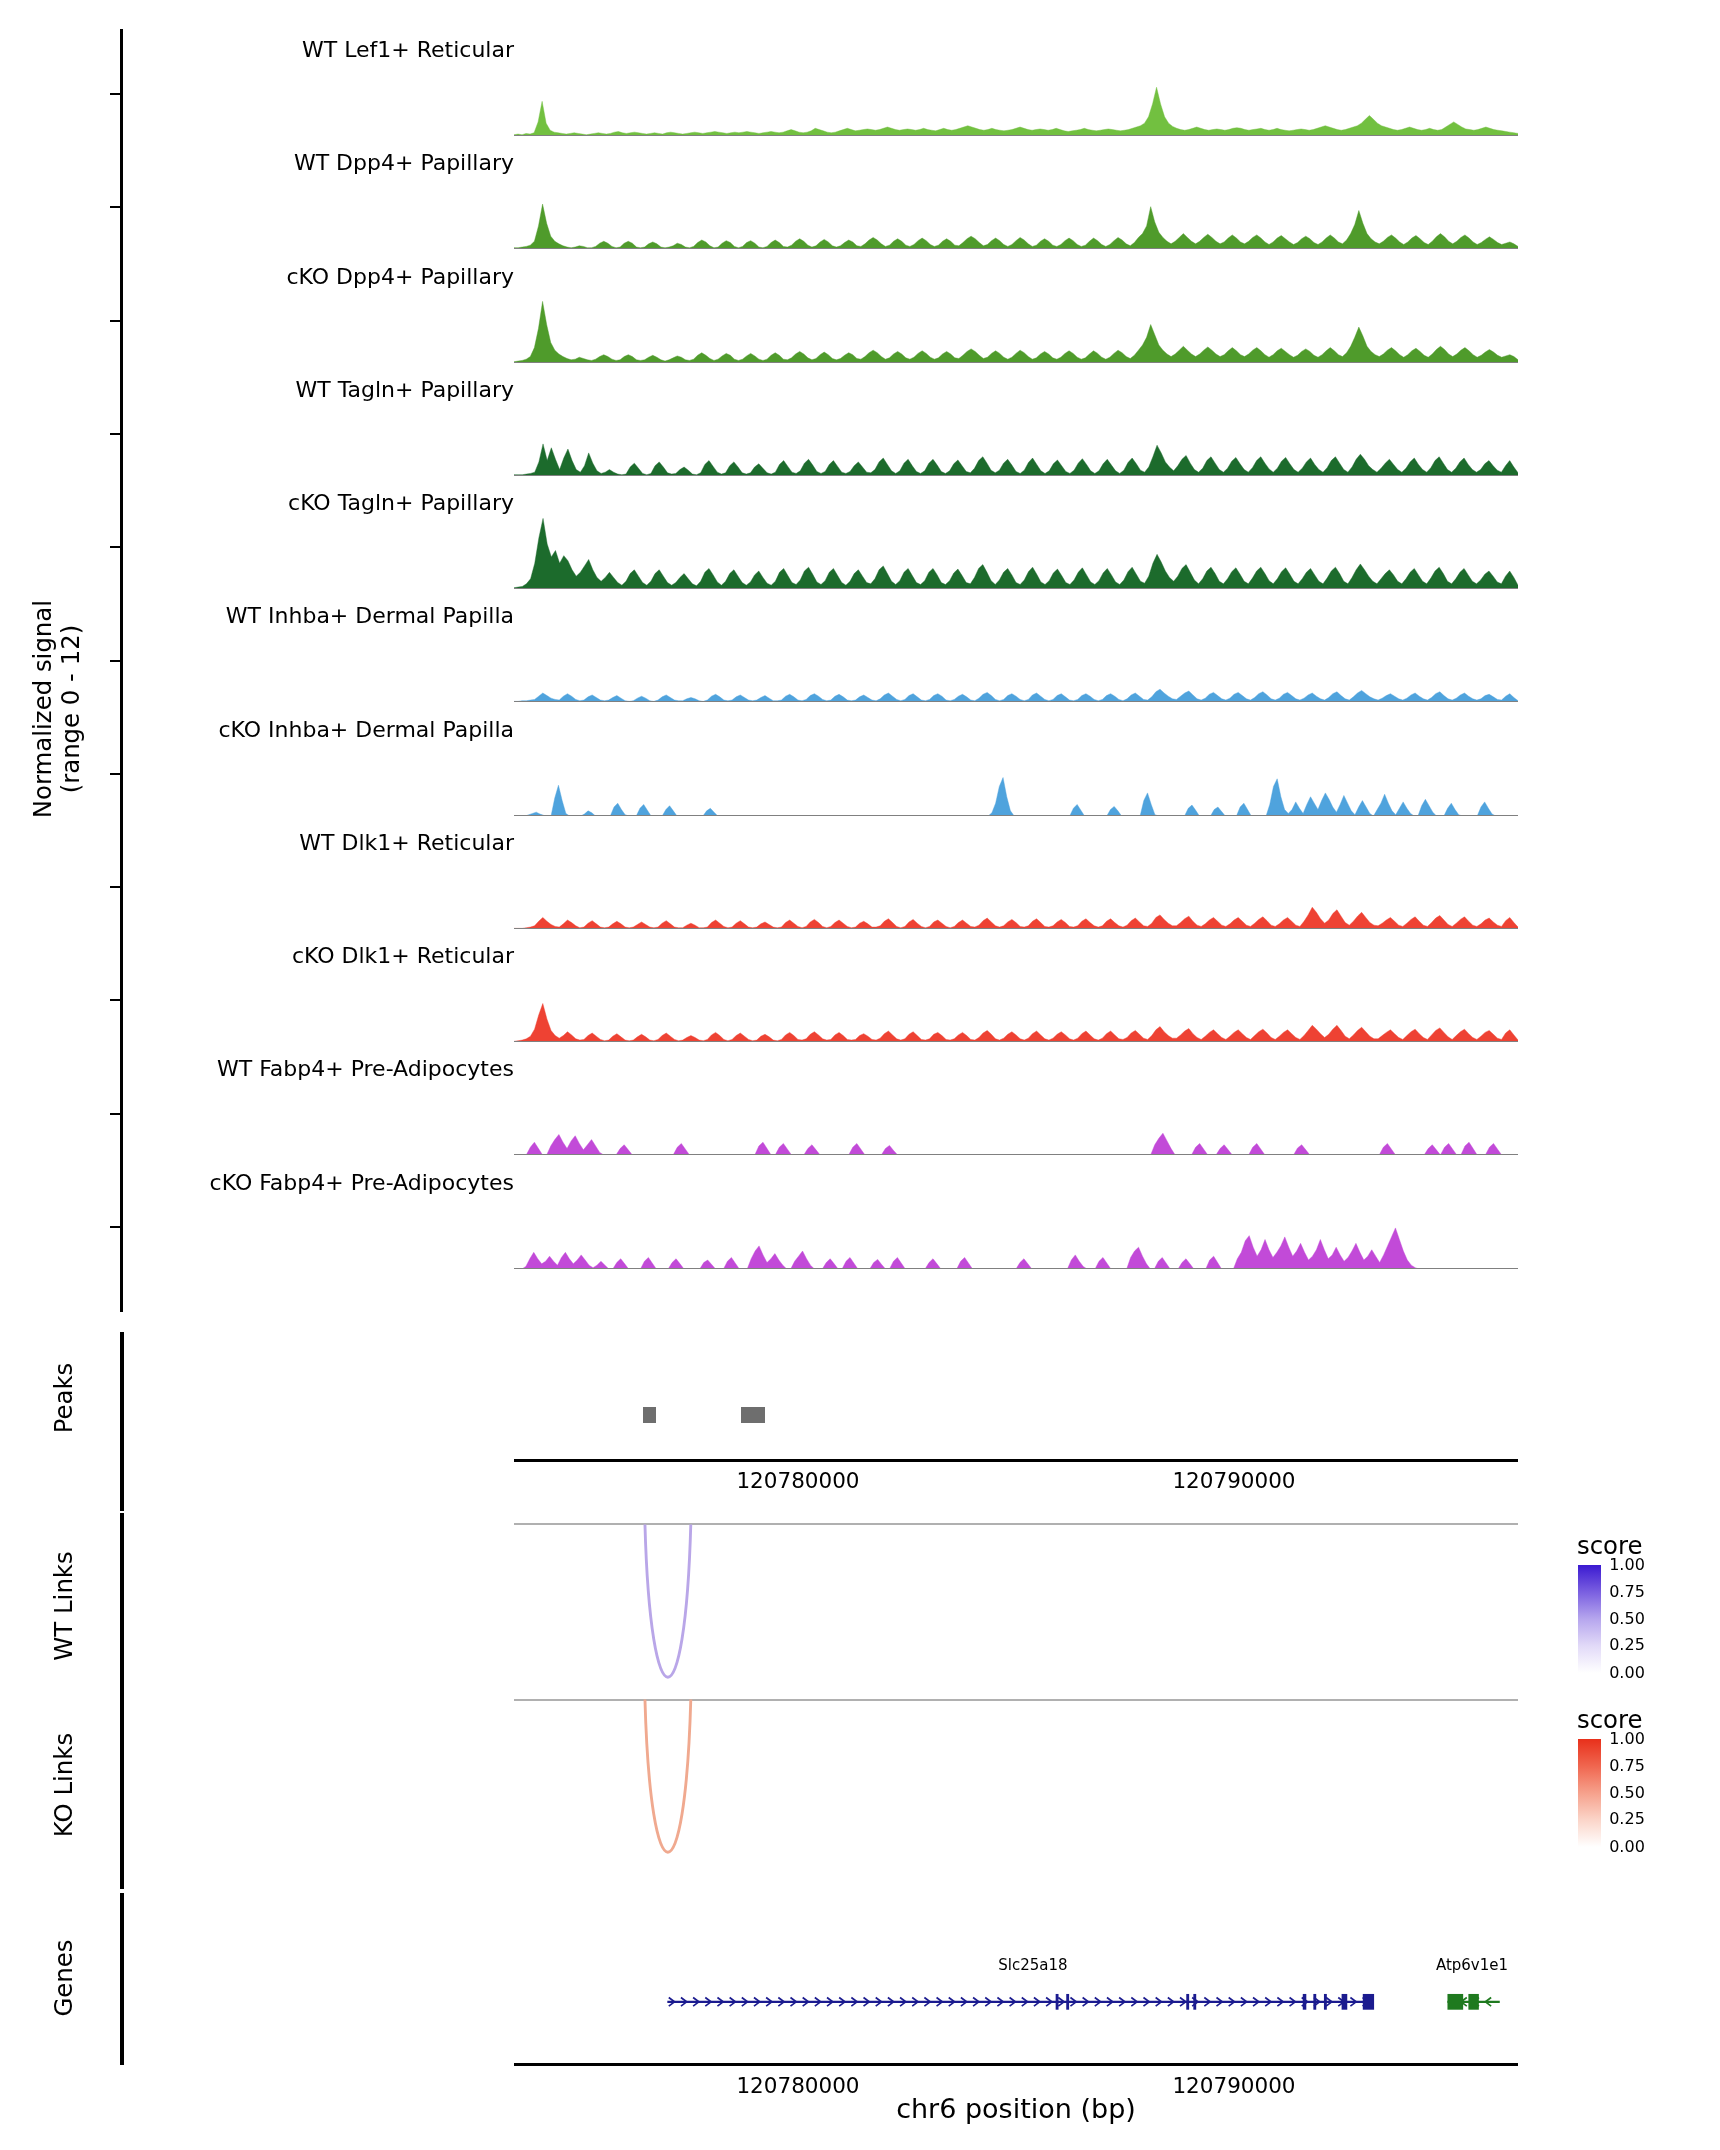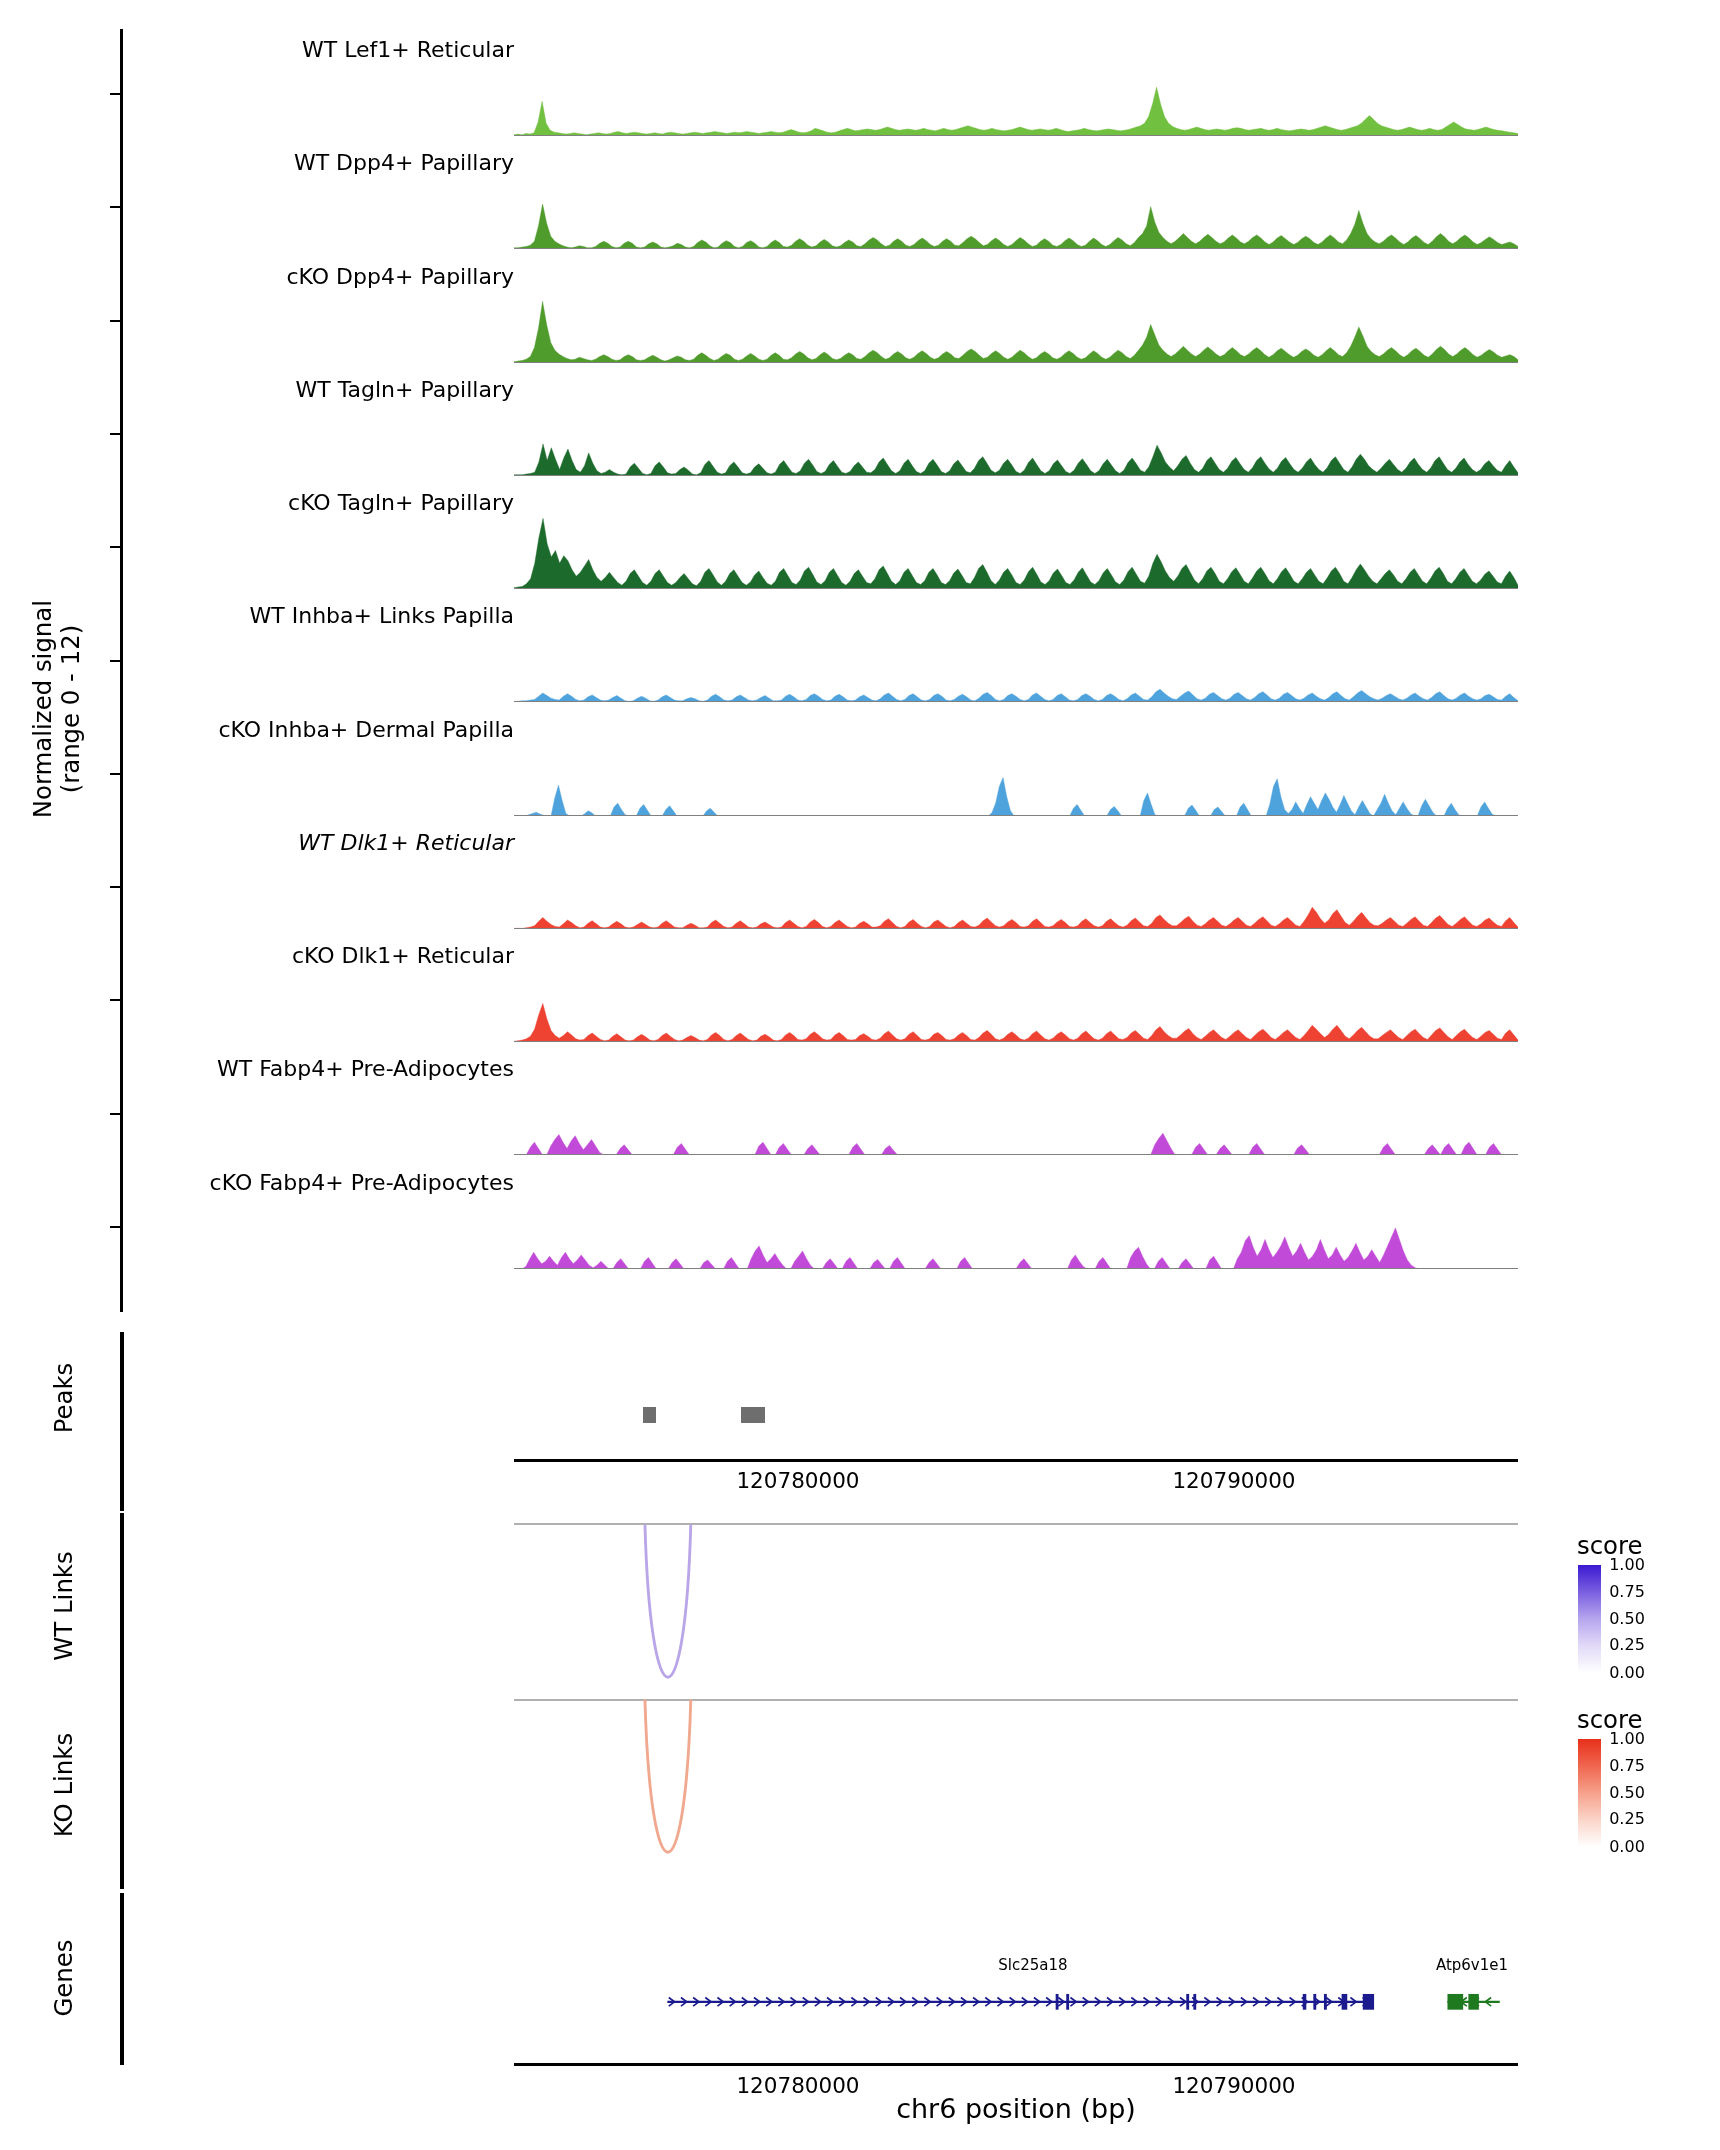--- a/index.html
+++ b/index.html
@@ -231,39 +231,39 @@
       <div class="track" style="top: 496px; height: 92px;">
         <div class="track-label" style="top: -5.7px;">cKO Tagln+ Papillary</div>
         <div class="track-plot" style="top: 16px; height: 77px;">
           <svg width="1004" height="77" viewBox="0 0 1400 108" preserveAspectRatio="none">
             <path d="M 0 108 L 0.00 106.20 L 5.79 105.30 L 11.57 104.40 L 17.36 100.80 L 23.14 93.60 L 28.93 72.00 L 34.71 36.00 L 40.50 9.00 L 46.28 45.00 L 52.07 63.00 L 57.85 54.00 L 63.64 72.00 L 69.42 61.20 L 75.21 68.40 L 80.99 81.00 L 86.78 90.00 L 92.56 84.60 L 98.35 75.60 L 104.13 66.60 L 109.92 81.00 L 115.70 91.80 L 121.49 97.20 L 127.27 91.80 L 133.06 84.60 L 138.84 91.80 L 144.63 99.00 L 150.41 102.60 L 156.20 97.20 L 161.98 86.40 L 167.77 81.00 L 173.55 90.00 L 179.34 99.00 L 185.12 102.60 L 190.91 97.20 L 196.69 86.40 L 202.48 81.00 L 208.26 90.00 L 214.05 99.00 L 219.83 102.60 L 225.62 99.00 L 231.40 91.80 L 237.19 86.40 L 242.98 93.60 L 248.76 100.80 L 254.55 103.50 L 260.33 97.20 L 266.12 84.60 L 271.90 79.20 L 277.69 88.20 L 283.47 98.10 L 289.26 102.60 L 295.04 97.20 L 300.83 86.40 L 306.61 81.00 L 312.40 90.00 L 318.18 99.00 L 323.97 102.60 L 329.75 98.10 L 335.54 88.20 L 341.32 82.80 L 347.11 91.80 L 352.89 99.90 L 358.68 102.60 L 364.46 97.20 L 370.25 84.60 L 376.03 79.20 L 381.82 89.10 L 387.60 99.00 L 393.39 101.70 L 399.17 95.40 L 404.96 82.80 L 410.74 77.40 L 416.53 87.30 L 422.31 98.10 L 428.10 101.70 L 433.88 96.30 L 439.67 84.60 L 445.45 79.20 L 451.24 89.10 L 457.02 99.00 L 462.81 102.60 L 468.60 97.20 L 474.38 86.40 L 480.17 81.00 L 485.95 90.00 L 491.74 99.00 L 497.52 100.80 L 503.31 93.60 L 509.09 81.00 L 514.88 75.60 L 520.66 86.40 L 526.45 97.20 L 532.23 101.70 L 538.02 96.30 L 543.80 84.60 L 549.59 79.20 L 555.37 89.10 L 561.16 99.00 L 566.94 101.70 L 572.73 96.30 L 578.51 84.60 L 584.30 79.20 L 590.08 88.20 L 595.87 99.00 L 601.65 101.70 L 607.44 96.30 L 613.22 85.50 L 619.01 80.10 L 624.79 89.10 L 630.58 99.00 L 636.36 100.80 L 642.15 91.80 L 647.93 79.20 L 653.72 73.80 L 659.50 84.60 L 665.29 96.30 L 671.07 101.70 L 676.86 95.40 L 682.64 84.60 L 688.43 79.20 L 694.21 88.20 L 700.00 99.00 L 705.79 101.70 L 711.57 95.40 L 717.36 83.70 L 723.14 77.40 L 728.93 87.30 L 734.71 98.10 L 740.50 101.70 L 746.28 96.30 L 752.07 85.50 L 757.85 80.10 L 763.64 89.10 L 769.42 99.00 L 775.21 101.70 L 780.99 95.40 L 786.78 84.60 L 792.56 78.30 L 798.35 88.20 L 804.13 98.10 L 809.92 101.70 L 815.70 96.30 L 821.49 85.50 L 827.27 79.20 L 833.06 88.20 L 838.84 98.10 L 844.63 101.70 L 850.41 95.40 L 856.20 83.70 L 861.98 77.40 L 867.77 87.30 L 873.55 97.20 L 879.34 99.90 L 885.12 90.00 L 890.91 72.00 L 896.69 59.40 L 902.48 70.20 L 908.26 82.80 L 914.05 91.80 L 919.83 97.20 L 925.62 90.00 L 931.40 79.20 L 937.19 73.80 L 942.98 84.60 L 948.76 95.40 L 954.55 100.80 L 960.33 93.60 L 966.12 82.80 L 971.90 77.40 L 977.69 86.40 L 983.47 97.20 L 989.26 100.80 L 995.04 93.60 L 1000.83 83.70 L 1006.61 78.30 L 1012.40 87.30 L 1018.18 97.20 L 1023.97 100.80 L 1029.75 92.70 L 1035.54 82.80 L 1041.32 77.40 L 1047.11 86.40 L 1052.89 96.30 L 1058.68 100.80 L 1064.46 93.60 L 1070.25 83.70 L 1076.03 78.30 L 1081.82 87.30 L 1087.60 97.20 L 1093.39 100.80 L 1099.17 93.60 L 1104.96 84.60 L 1110.74 79.20 L 1116.53 88.20 L 1122.31 97.20 L 1128.10 100.80 L 1133.88 92.70 L 1139.67 82.80 L 1145.45 77.40 L 1151.24 86.40 L 1157.02 97.20 L 1162.81 100.80 L 1168.60 91.80 L 1174.38 81.00 L 1180.17 72.90 L 1185.95 81.00 L 1191.74 90.00 L 1197.52 97.20 L 1203.31 100.80 L 1209.09 93.60 L 1214.88 86.40 L 1220.66 81.00 L 1226.45 88.20 L 1232.23 97.20 L 1238.02 100.80 L 1243.80 93.60 L 1249.59 84.60 L 1255.37 79.20 L 1261.16 88.20 L 1266.94 97.20 L 1272.73 100.80 L 1278.51 92.70 L 1284.30 82.80 L 1290.08 77.40 L 1295.87 86.40 L 1301.65 97.20 L 1307.44 100.80 L 1313.22 93.60 L 1319.01 84.60 L 1324.79 79.20 L 1330.58 88.20 L 1336.36 97.20 L 1342.15 100.80 L 1347.93 95.40 L 1353.72 87.30 L 1359.50 82.80 L 1365.29 90.00 L 1371.07 98.10 L 1376.86 100.80 L 1382.64 90.00 L 1388.43 82.80 L 1394.21 91.80 L 1400.00 102.60 L 1400 108 Z" fill="#1c6b2c" stroke="#1c6b2c" stroke-width="0.6"></path>
           </svg>
           <div class="baseline"></div>
         </div>
       </div>
       <div class="track" style="top: 609px; height: 92px;">
-        <div class="track-label" style="top: -5.7px;">WT Inhba+ Links Papilla</div>
+        <div class="track-label" style="top: -5.7px;">WT Inhba+ Dermal Papilla</div>
         <div class="track-plot" style="top: 16px; height: 77px;">
           <svg width="1004" height="77" viewBox="0 0 1400 108" preserveAspectRatio="none">
             <path d="M 0 108 L 0.00 107.10 L 5.74 107.10 L 11.48 106.20 L 17.21 106.20 L 22.95 105.30 L 28.69 104.40 L 34.43 99.90 L 40.16 95.40 L 45.90 99.00 L 51.64 102.60 L 57.38 104.40 L 63.11 105.30 L 68.85 99.90 L 74.59 96.30 L 80.33 99.90 L 86.07 104.40 L 91.80 106.20 L 97.54 105.30 L 103.28 100.80 L 109.02 98.10 L 114.75 101.70 L 120.49 105.30 L 126.23 106.20 L 131.97 105.30 L 137.70 101.70 L 143.44 99.00 L 149.18 102.60 L 154.92 106.20 L 160.66 107.10 L 166.39 106.20 L 172.13 102.60 L 177.87 99.90 L 183.61 102.60 L 189.34 106.20 L 195.08 107.10 L 200.82 105.30 L 206.56 100.80 L 212.30 98.10 L 218.03 101.70 L 223.77 105.30 L 229.51 106.20 L 235.25 106.20 L 240.98 103.50 L 246.72 101.70 L 252.46 103.50 L 258.20 106.20 L 263.93 107.10 L 269.67 105.30 L 275.41 99.90 L 281.15 97.20 L 286.89 100.80 L 292.62 105.30 L 298.36 106.20 L 304.10 105.30 L 309.84 100.80 L 315.57 98.10 L 321.31 101.70 L 327.05 105.30 L 332.79 106.20 L 338.52 105.30 L 344.26 101.70 L 350.00 99.00 L 355.74 102.60 L 361.48 106.20 L 367.21 106.20 L 372.95 105.30 L 378.69 99.90 L 384.43 97.20 L 390.16 100.80 L 395.90 105.30 L 401.64 106.20 L 407.38 104.40 L 413.11 99.00 L 418.85 96.30 L 424.59 99.90 L 430.33 104.40 L 436.07 106.20 L 441.80 105.30 L 447.54 99.90 L 453.28 97.20 L 459.02 100.80 L 464.75 105.30 L 470.49 106.20 L 476.23 105.30 L 481.97 100.80 L 487.70 98.10 L 493.44 101.70 L 499.18 105.30 L 504.92 106.20 L 510.66 103.50 L 516.39 98.10 L 522.13 95.40 L 527.87 99.90 L 533.61 104.40 L 539.34 106.20 L 545.08 104.40 L 550.82 99.00 L 556.56 96.30 L 562.30 100.80 L 568.03 105.30 L 573.77 106.20 L 579.51 104.40 L 585.25 99.00 L 590.98 96.30 L 596.72 99.90 L 602.46 105.30 L 608.20 106.20 L 613.93 104.40 L 619.67 99.90 L 625.41 97.20 L 631.15 100.80 L 636.89 105.30 L 642.62 106.20 L 648.36 102.60 L 654.10 97.20 L 659.84 94.50 L 665.57 99.00 L 671.31 104.40 L 677.05 106.20 L 682.79 104.40 L 688.52 99.00 L 694.26 96.30 L 700.00 99.90 L 705.74 104.40 L 711.48 106.20 L 717.21 104.40 L 722.95 98.10 L 728.69 95.40 L 734.43 99.90 L 740.16 104.40 L 745.90 106.20 L 751.64 104.40 L 757.38 99.00 L 763.11 96.30 L 768.85 100.80 L 774.59 105.30 L 780.33 106.20 L 786.07 104.40 L 791.80 99.00 L 797.54 96.30 L 803.28 99.90 L 809.02 104.40 L 814.75 106.20 L 820.49 104.40 L 826.23 99.00 L 831.97 96.30 L 837.70 99.90 L 843.44 104.40 L 849.18 106.20 L 854.92 103.50 L 860.66 98.10 L 866.39 95.40 L 872.13 99.90 L 877.87 104.40 L 883.61 105.30 L 889.34 100.80 L 895.08 93.60 L 900.82 90.00 L 906.56 95.40 L 912.30 99.90 L 918.03 103.50 L 923.77 104.40 L 929.51 99.90 L 935.25 95.40 L 940.98 92.70 L 946.72 98.10 L 952.46 103.50 L 958.20 105.30 L 963.93 102.60 L 969.67 97.20 L 975.41 94.50 L 981.15 99.00 L 986.89 103.50 L 992.62 105.30 L 998.36 102.60 L 1004.10 97.20 L 1009.84 94.50 L 1015.57 99.00 L 1021.31 103.50 L 1027.05 105.30 L 1032.79 101.70 L 1038.52 96.30 L 1044.26 93.60 L 1050.00 98.10 L 1055.74 103.50 L 1061.48 105.30 L 1067.21 102.60 L 1072.95 97.20 L 1078.69 94.50 L 1084.43 99.00 L 1090.16 103.50 L 1095.90 105.30 L 1101.64 102.60 L 1107.38 98.10 L 1113.11 95.40 L 1118.85 99.90 L 1124.59 103.50 L 1130.33 105.30 L 1136.07 101.70 L 1141.80 96.30 L 1147.54 93.60 L 1153.28 99.00 L 1159.02 103.50 L 1164.75 105.30 L 1170.49 100.80 L 1176.23 95.40 L 1181.97 91.80 L 1187.70 96.30 L 1193.44 100.80 L 1199.18 103.50 L 1204.92 105.30 L 1210.66 102.60 L 1216.39 99.00 L 1222.13 96.30 L 1227.87 99.90 L 1233.61 103.50 L 1239.34 105.30 L 1245.08 102.60 L 1250.82 98.10 L 1256.56 95.40 L 1262.30 99.90 L 1268.03 103.50 L 1273.77 105.30 L 1279.51 101.70 L 1285.25 96.30 L 1290.98 93.60 L 1296.72 99.00 L 1302.46 103.50 L 1308.20 105.30 L 1313.93 102.60 L 1319.67 98.10 L 1325.41 95.40 L 1331.15 99.90 L 1336.89 103.50 L 1342.62 105.30 L 1348.36 103.50 L 1354.10 99.00 L 1359.84 97.20 L 1365.57 100.80 L 1371.31 104.40 L 1377.05 105.30 L 1382.79 99.90 L 1388.52 96.30 L 1394.26 101.70 L 1400.00 106.20 L 1400 108 Z" fill="#4fa3dd" stroke="#4fa3dd" stroke-width="0.6"></path>
           </svg>
           <div class="baseline"></div>
         </div>
       </div>
       <div class="track" style="top: 723px; height: 92px;">
         <div class="track-label" style="top: -5.7px;">cKO Inhba+ Dermal Papilla</div>
         <div class="track-plot" style="top: 16px; height: 77px;">
           <svg width="1004" height="77" viewBox="0 0 1400 108" preserveAspectRatio="none">
             <path d="M 0 108 L 0.00 108.00 L 5.17 108.00 L 10.33 108.00 L 15.50 108.00 L 20.66 106.20 L 25.83 104.40 L 31.00 102.60 L 36.16 105.30 L 41.33 107.10 L 46.49 108.00 L 51.66 108.00 L 56.83 82.80 L 61.99 64.80 L 67.16 86.40 L 72.32 104.40 L 77.49 108.00 L 82.66 108.00 L 87.82 108.00 L 92.99 108.00 L 98.15 105.30 L 103.32 100.80 L 108.49 103.50 L 113.65 108.00 L 118.82 108.00 L 123.99 108.00 L 129.15 108.00 L 134.32 108.00 L 139.48 95.40 L 144.65 90.00 L 149.82 99.00 L 154.98 106.20 L 160.15 108.00 L 165.31 108.00 L 170.48 108.00 L 175.65 97.20 L 180.81 91.80 L 185.98 99.90 L 191.14 108.00 L 196.31 108.00 L 201.48 108.00 L 206.64 108.00 L 211.81 99.00 L 216.97 93.60 L 222.14 100.80 L 227.31 108.00 L 232.47 108.00 L 237.64 108.00 L 242.80 108.00 L 247.97 108.00 L 253.14 108.00 L 258.30 108.00 L 263.47 108.00 L 268.63 100.80 L 273.80 97.20 L 278.97 102.60 L 284.13 108.00 L 289.30 108.00 L 294.46 108.00 L 299.63 108.00 L 304.80 108.00 L 309.96 108.00 L 315.13 108.00 L 320.30 108.00 L 325.46 108.00 L 330.63 108.00 L 335.79 108.00 L 340.96 108.00 L 346.13 108.00 L 351.29 108.00 L 356.46 108.00 L 361.62 108.00 L 366.79 108.00 L 371.96 108.00 L 377.12 108.00 L 382.29 108.00 L 387.45 108.00 L 392.62 108.00 L 397.79 108.00 L 402.95 108.00 L 408.12 108.00 L 413.28 108.00 L 418.45 108.00 L 423.62 108.00 L 428.78 108.00 L 433.95 108.00 L 439.11 108.00 L 444.28 108.00 L 449.45 108.00 L 454.61 108.00 L 459.78 108.00 L 464.94 108.00 L 470.11 108.00 L 475.28 108.00 L 480.44 108.00 L 485.61 108.00 L 490.77 108.00 L 495.94 108.00 L 501.11 108.00 L 506.27 108.00 L 511.44 108.00 L 516.61 108.00 L 521.77 108.00 L 526.94 108.00 L 532.10 108.00 L 537.27 108.00 L 542.44 108.00 L 547.60 108.00 L 552.77 108.00 L 557.93 108.00 L 563.10 108.00 L 568.27 108.00 L 573.43 108.00 L 578.60 108.00 L 583.76 108.00 L 588.93 108.00 L 594.10 108.00 L 599.26 108.00 L 604.43 108.00 L 609.59 108.00 L 614.76 108.00 L 619.93 108.00 L 625.09 108.00 L 630.26 108.00 L 635.42 108.00 L 640.59 108.00 L 645.76 108.00 L 650.92 108.00 L 656.09 108.00 L 661.25 108.00 L 666.42 103.50 L 671.59 90.00 L 676.75 66.60 L 681.92 54.00 L 687.08 81.00 L 692.25 100.80 L 697.42 108.00 L 702.58 108.00 L 707.75 108.00 L 712.92 108.00 L 718.08 108.00 L 723.25 108.00 L 728.41 108.00 L 733.58 108.00 L 738.75 108.00 L 743.91 108.00 L 749.08 108.00 L 754.24 108.00 L 759.41 108.00 L 764.58 108.00 L 769.74 108.00 L 774.91 108.00 L 780.07 97.20 L 785.24 91.80 L 790.41 99.90 L 795.57 108.00 L 800.74 108.00 L 805.90 108.00 L 811.07 108.00 L 816.24 108.00 L 821.40 108.00 L 826.57 108.00 L 831.73 99.00 L 836.90 94.50 L 842.07 100.80 L 847.23 108.00 L 852.40 108.00 L 857.56 108.00 L 862.73 108.00 L 867.90 108.00 L 873.06 108.00 L 878.23 86.40 L 883.39 75.60 L 888.56 91.80 L 893.73 106.20 L 898.89 108.00 L 904.06 108.00 L 909.23 108.00 L 914.39 108.00 L 919.56 108.00 L 924.72 108.00 L 929.89 108.00 L 935.06 108.00 L 940.22 97.20 L 945.39 92.70 L 950.55 99.90 L 955.72 108.00 L 960.89 108.00 L 966.05 108.00 L 971.22 108.00 L 976.38 99.00 L 981.55 95.40 L 986.72 101.70 L 991.88 108.00 L 997.05 108.00 L 1002.21 108.00 L 1007.38 108.00 L 1012.55 95.40 L 1017.71 90.00 L 1022.88 99.00 L 1028.04 108.00 L 1033.21 108.00 L 1038.38 108.00 L 1043.54 108.00 L 1048.71 108.00 L 1053.87 91.80 L 1059.04 66.60 L 1064.21 55.80 L 1069.37 81.00 L 1074.54 99.00 L 1079.70 104.40 L 1084.87 99.00 L 1090.04 88.20 L 1095.20 97.20 L 1100.37 104.40 L 1105.54 91.80 L 1110.70 81.00 L 1115.87 90.00 L 1121.03 99.00 L 1126.20 86.40 L 1131.37 75.60 L 1136.53 84.60 L 1141.70 95.40 L 1146.86 102.60 L 1152.03 91.80 L 1157.20 79.20 L 1162.36 90.00 L 1167.53 100.80 L 1172.69 106.20 L 1177.86 95.40 L 1183.03 86.40 L 1188.19 95.40 L 1193.36 104.40 L 1198.52 108.00 L 1203.69 99.00 L 1208.86 90.00 L 1214.02 77.40 L 1219.19 90.00 L 1224.35 100.80 L 1229.52 106.20 L 1234.69 97.20 L 1239.85 88.20 L 1245.02 97.20 L 1250.18 104.40 L 1255.35 108.00 L 1260.52 108.00 L 1265.68 93.60 L 1270.85 84.60 L 1276.01 93.60 L 1281.18 102.60 L 1286.35 108.00 L 1291.51 108.00 L 1296.68 108.00 L 1301.85 97.20 L 1307.01 90.00 L 1312.18 99.00 L 1317.34 106.20 L 1322.51 108.00 L 1327.68 108.00 L 1332.84 108.00 L 1338.01 108.00 L 1343.17 108.00 L 1348.34 95.40 L 1353.51 88.20 L 1358.67 97.20 L 1363.84 105.30 L 1369.00 108.00 L 1374.17 108.00 L 1379.34 108.00 L 1384.50 108.00 L 1389.67 108.00 L 1394.83 108.00 L 1400.00 108.00 L 1400 108 Z" fill="#4fa3dd" stroke="#4fa3dd" stroke-width="0.6"></path>
           </svg>
           <div class="baseline"></div>
         </div>
       </div>
       <div class="track" style="top: 836px; height: 92px;">
-        <div class="track-label" style="top: -5.7px; font-style: italic;">WT Dlk1+ Reticular</div>
+        <div class="track-label" style="top: -5.7px;">WT Dlk1+ Reticular</div>
         <div class="track-plot" style="top: 16px; height: 77px;">
           <svg width="1004" height="77" viewBox="0 0 1400 108" preserveAspectRatio="none">
             <path d="M 0 108 L 0.00 107.10 L 5.74 107.10 L 11.48 107.10 L 17.21 106.20 L 22.95 105.30 L 28.69 103.50 L 34.43 97.20 L 40.16 91.80 L 45.90 97.20 L 51.64 101.70 L 57.38 104.40 L 63.11 105.30 L 68.85 100.80 L 74.59 95.40 L 80.33 99.00 L 86.07 103.50 L 91.80 106.20 L 97.54 105.30 L 103.28 99.90 L 109.02 96.30 L 114.75 100.80 L 120.49 105.30 L 126.23 106.20 L 131.97 105.30 L 137.70 100.80 L 143.44 97.20 L 149.18 100.80 L 154.92 105.30 L 160.66 106.20 L 166.39 105.30 L 172.13 101.70 L 177.87 98.10 L 183.61 101.70 L 189.34 105.30 L 195.08 106.20 L 200.82 105.30 L 206.56 99.90 L 212.30 96.30 L 218.03 100.80 L 223.77 105.30 L 229.51 106.20 L 235.25 106.20 L 240.98 102.60 L 246.72 99.90 L 252.46 102.60 L 258.20 106.20 L 263.93 106.20 L 269.67 105.30 L 275.41 99.00 L 281.15 95.40 L 286.89 99.90 L 292.62 104.40 L 298.36 106.20 L 304.10 105.30 L 309.84 99.90 L 315.57 96.30 L 321.31 100.80 L 327.05 105.30 L 332.79 106.20 L 338.52 105.30 L 344.26 100.80 L 350.00 98.10 L 355.74 101.70 L 361.48 105.30 L 367.21 106.20 L 372.95 105.30 L 378.69 99.00 L 384.43 95.40 L 390.16 99.90 L 395.90 104.40 L 401.64 106.20 L 407.38 104.40 L 413.11 98.10 L 418.85 94.50 L 424.59 99.00 L 430.33 104.40 L 436.07 106.20 L 441.80 104.40 L 447.54 99.00 L 453.28 95.40 L 459.02 99.90 L 464.75 104.40 L 470.49 106.20 L 476.23 105.30 L 481.97 99.90 L 487.70 97.20 L 493.44 100.80 L 499.18 105.30 L 504.92 105.30 L 510.66 103.50 L 516.39 97.20 L 522.13 93.60 L 527.87 99.00 L 533.61 104.40 L 539.34 106.20 L 545.08 104.40 L 550.82 98.10 L 556.56 94.50 L 562.30 99.90 L 568.03 104.40 L 573.77 106.20 L 579.51 104.40 L 585.25 98.10 L 590.98 95.40 L 596.72 99.90 L 602.46 104.40 L 608.20 106.20 L 613.93 104.40 L 619.67 99.00 L 625.41 95.40 L 631.15 99.90 L 636.89 104.40 L 642.62 105.30 L 648.36 102.60 L 654.10 96.30 L 659.84 92.70 L 665.57 98.10 L 671.31 103.50 L 677.05 105.30 L 682.79 103.50 L 688.52 98.10 L 694.26 94.50 L 700.00 99.00 L 705.74 104.40 L 711.48 105.30 L 717.21 103.50 L 722.95 97.20 L 728.69 93.60 L 734.43 99.00 L 740.16 104.40 L 745.90 105.30 L 751.64 103.50 L 757.38 98.10 L 763.11 94.50 L 768.85 99.00 L 774.59 104.40 L 780.33 105.30 L 786.07 103.50 L 791.80 97.20 L 797.54 93.60 L 803.28 99.00 L 809.02 103.50 L 814.75 105.30 L 820.49 103.50 L 826.23 97.20 L 831.97 93.60 L 837.70 99.00 L 843.44 103.50 L 849.18 105.30 L 854.92 102.60 L 860.66 96.30 L 866.39 92.70 L 872.13 98.10 L 877.87 103.50 L 883.61 104.40 L 889.34 99.90 L 895.08 91.80 L 900.82 88.20 L 906.56 94.50 L 912.30 99.90 L 918.03 103.50 L 923.77 103.50 L 929.51 99.00 L 935.25 93.60 L 940.98 90.00 L 946.72 97.20 L 952.46 102.60 L 958.20 104.40 L 963.93 100.80 L 969.67 95.40 L 975.41 91.80 L 981.15 97.20 L 986.89 102.60 L 992.62 104.40 L 998.36 100.80 L 1004.10 95.40 L 1009.84 91.80 L 1015.57 97.20 L 1021.31 102.60 L 1027.05 104.40 L 1032.79 99.90 L 1038.52 94.50 L 1044.26 90.90 L 1050.00 96.30 L 1055.74 102.60 L 1061.48 104.40 L 1067.21 100.80 L 1072.95 95.40 L 1078.69 91.80 L 1084.43 97.20 L 1090.16 102.60 L 1095.90 104.40 L 1101.64 97.20 L 1107.38 88.20 L 1113.11 77.40 L 1118.85 84.60 L 1124.59 93.60 L 1130.33 99.90 L 1136.07 95.40 L 1141.80 86.40 L 1147.54 81.00 L 1153.28 90.00 L 1159.02 99.00 L 1164.75 102.60 L 1170.49 97.20 L 1176.23 90.00 L 1181.97 84.60 L 1187.70 91.80 L 1193.44 99.00 L 1199.18 102.60 L 1204.92 103.50 L 1210.66 99.90 L 1216.39 95.40 L 1222.13 91.80 L 1227.87 97.20 L 1233.61 102.60 L 1239.34 104.40 L 1245.08 99.90 L 1250.82 94.50 L 1256.56 90.90 L 1262.30 97.20 L 1268.03 102.60 L 1273.77 104.40 L 1279.51 99.00 L 1285.25 92.70 L 1290.98 89.10 L 1296.72 95.40 L 1302.46 101.70 L 1308.20 104.40 L 1313.93 99.90 L 1319.67 94.50 L 1325.41 90.90 L 1331.15 97.20 L 1336.89 102.60 L 1342.62 104.40 L 1348.36 100.80 L 1354.10 95.40 L 1359.84 92.70 L 1365.57 98.10 L 1371.31 102.60 L 1377.05 104.40 L 1382.79 96.30 L 1388.52 91.80 L 1394.26 99.00 L 1400.00 105.30 L 1400 108 Z" fill="#ee4233" stroke="#ee4233" stroke-width="0.6"></path>
           </svg>
           <div class="baseline"></div>
         </div>
       </div>
       <div class="track" style="top: 949px; height: 92px;">
         <div class="track-label" style="top: -5.7px;">cKO Dlk1+ Reticular</div>
         <div class="track-plot" style="top: 16px; height: 77px;">

